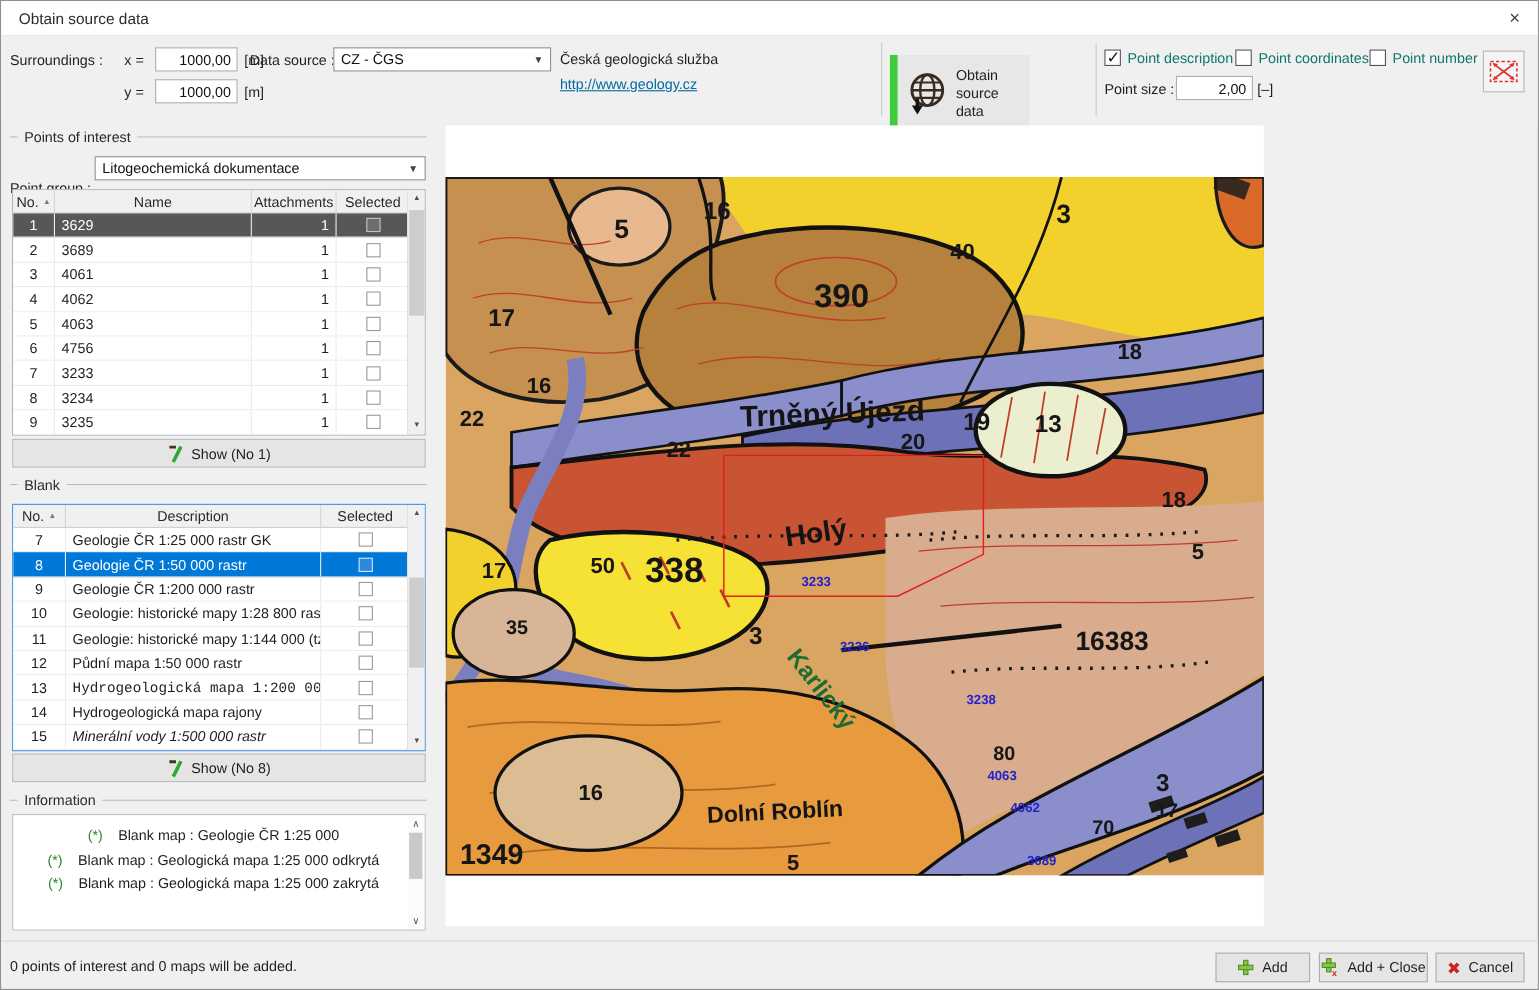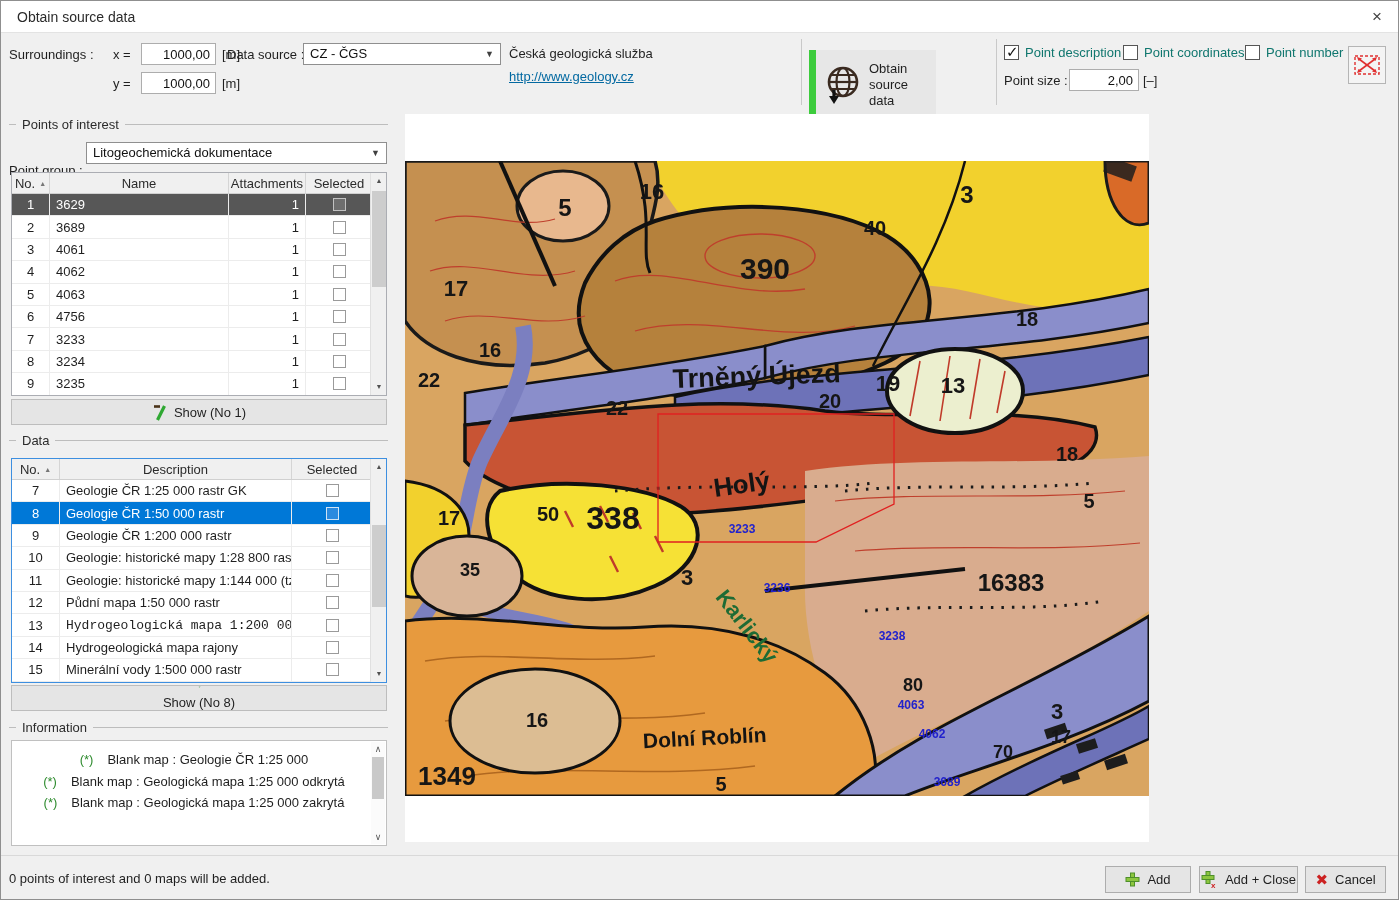--- a/index.html
+++ b/index.html
@@ -267,21 +267,21 @@
   <div class="show-btn" style="top:398px;">
     <svg width="15" height="17" viewBox="0 0 15 17">
       <line x1="2" y1="2.5" x2="8" y2="2.5" stroke="#4a3318" stroke-width="2.6"></line>
       <line x1="12.5" y1="2" x2="5.5" y2="16" stroke="#2fa832" stroke-width="3.2"></line>
     </svg>
     <span>Show (No 1)</span>
   </div>
 
   <div class="group" style="top:432px;">
     <span class="gline gshort"></span>
-    <span>Data</span>
+    <span>Blank</span>
     <span class="gline gflex"></span>
   </div>
   <div class="tbl focus" style="top:457px;height:225px;">
     <div class="thead" style="width:360px;">
       <div class="th" style="width:48px;">
         <span>No.</span>
           <span class="sort">▲</span>
       </div>
       <div class="th" style="width:232px;">
           <span>Description</span>
@@ -342,33 +342,33 @@
      </div>
         <div class="trow ">
        <div class="c center" style="width:48px;">14</div>
        <div class="c" style="width:232px;">Hydrogeologická mapa rajony</div>
        <div class="c center" style="width:80px;border-right:none;">
          <span class="rowcb"></span>
        </div>
      </div>
         <div class="trow ">
        <div class="c center" style="width:48px;">15</div>
-       <div class="c" style="width:232px;">Minerální vody 1:500 000 rastr</div>
+       <div class="c" style="width:232px;font-style:italic;">Minerální vody 1:500 000 rastr</div>
        <div class="c center" style="width:80px;border-right:none;">
          <span class="rowcb"></span>
        </div>
      </div>
       </div>
     <div class="sb">
       <div class="sba up">▲</div>
       <div class="thumb" style="top:66px;height:82px;"></div>
       <div class="sba dn">▼</div>
     </div>
   </div>
-  <div class="show-btn" style="top:684px;flex-direction:column;">
+  <div class="show-btn" style="top:684px;">
     <svg width="15" height="17" viewBox="0 0 15 17">
       <line x1="2" y1="2.5" x2="8" y2="2.5" stroke="#4a3318" stroke-width="2.6"></line>
       <line x1="12.5" y1="2" x2="5.5" y2="16" stroke="#2fa832" stroke-width="3.2"></line>
     </svg>
     <span>Show (No 8)</span>
   </div>
 
   <div class="group" style="top:719px;">
     <span class="gline gshort"></span>
     <span>Information</span>

